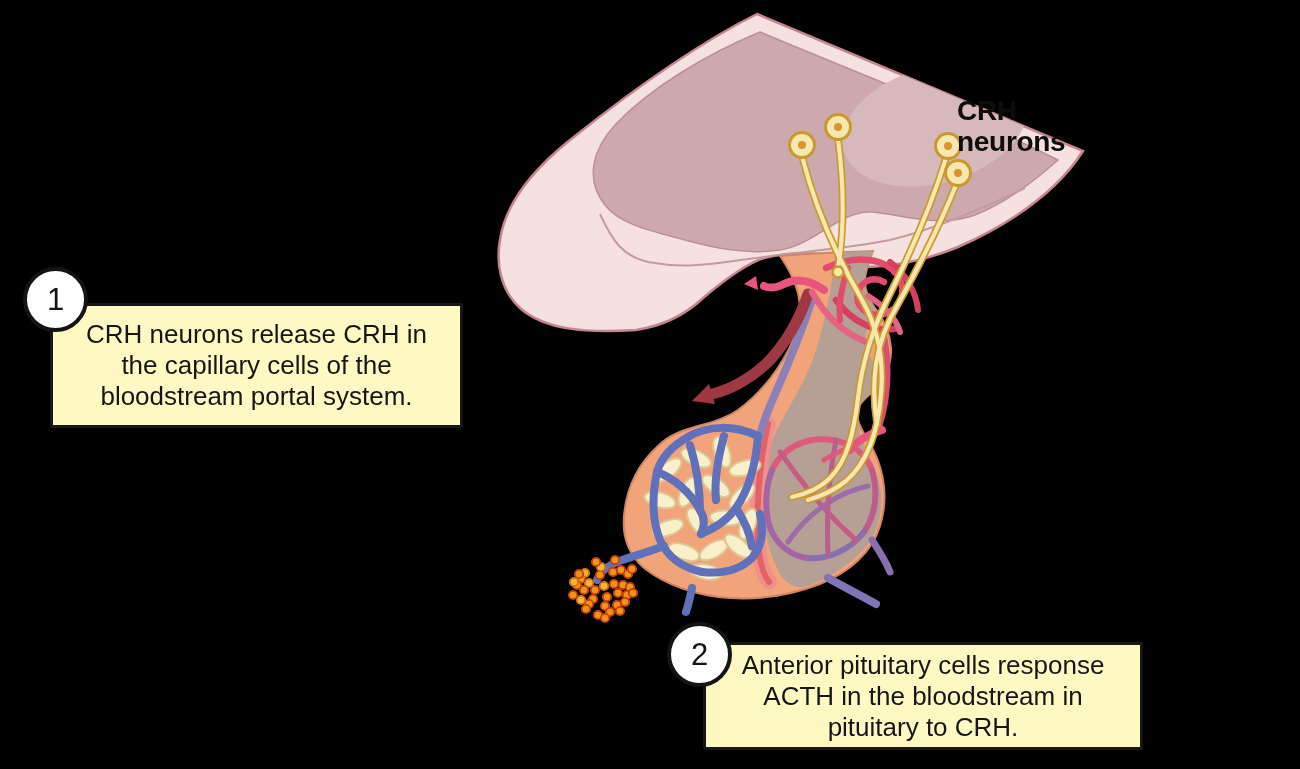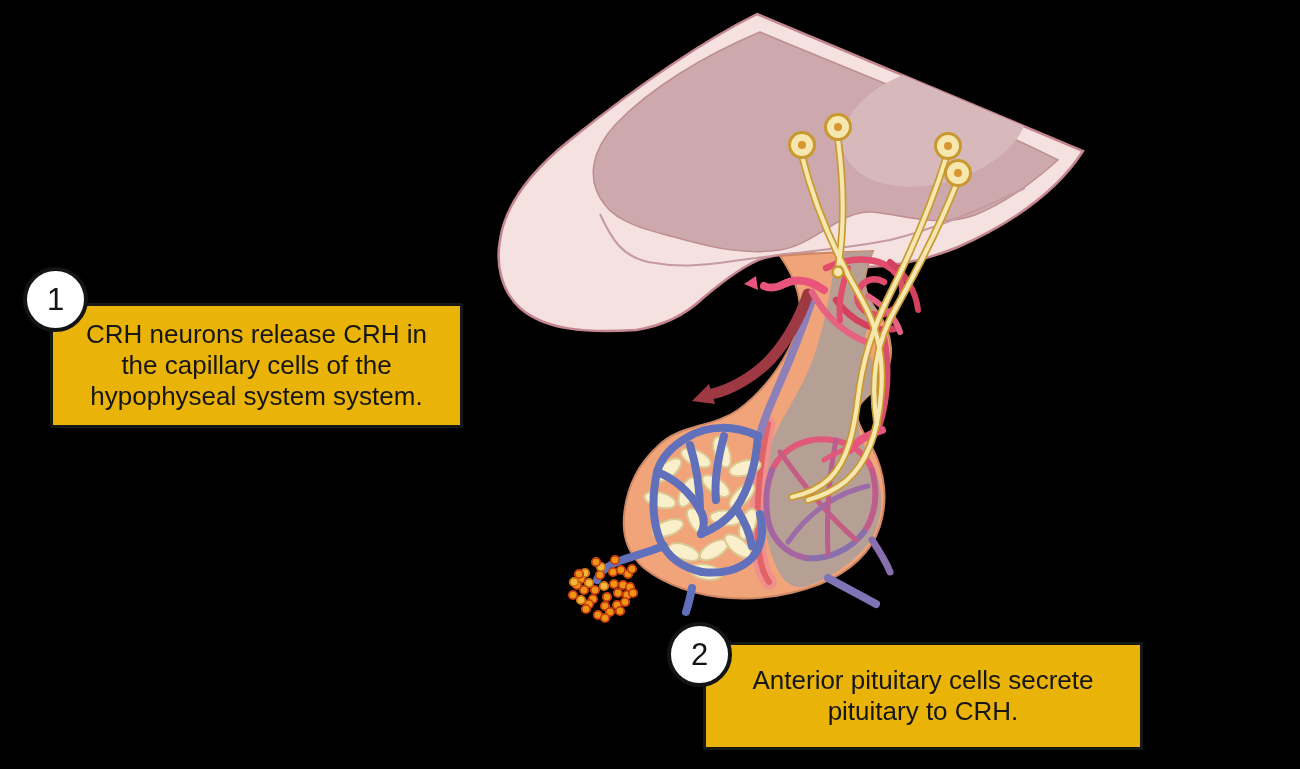--- a/index.html
+++ b/index.html
@@ -2,21 +2,21 @@
 <html><head>
 <meta charset="utf-8">
 <style>
   html,body{margin:0;padding:0;background:#000;}
   #stage{position:relative;width:1300px;height:769px;background:#000;overflow:hidden;
          font-family:"Liberation Sans",sans-serif;}
   #art{position:absolute;left:0;top:0;width:1300px;height:769px;}
   .neuron-label{position:absolute;left:957px;top:95px;color:#0d0d0d;font-weight:bold;
                 font-size:28px;line-height:31px;letter-spacing:-.3px;white-space:nowrap;}
   .neuron-label span{display:block;}
-  .callout{position:absolute;background:#eab308;border:3px solid #171717;color:#161616;
+  .callout{position:absolute;background:#fef9c3;border:3px solid #171717;color:#161616;
            font-size:26px;line-height:31px;text-align:center;display:flex;flex-direction:column;
            justify-content:center;border-radius:2px;box-sizing:border-box;z-index:3;}
   .callout span{display:block;}
   #callout-1{left:50px;top:303px;width:413px;height:125px;}
   #callout-2{left:703px;top:642px;width:440px;height:108px;}
   .badge{position:absolute;width:57px;height:57px;background:#ffffff;border:4px solid #141414;
          border-radius:50%;display:flex;align-items:center;justify-content:center;
          font-size:31px;color:#141414;z-index:4;}
   #badge-1{left:23px;top:267px;}
   #badge-2{left:667px;top:622px;}
@@ -207,31 +207,36 @@
         <circle cx="615" cy="560" r="4.2" fill="#ef9414" stroke="#c63d10" stroke-width="1.8"></circle>
         <circle cx="574" cy="582" r="4.2" fill="#f2b63c" stroke="#d2720e" stroke-width="1.8"></circle>
         <circle cx="620" cy="611" r="4.2" fill="#ef9414" stroke="#c63d10" stroke-width="1.8"></circle>
         <circle cx="586" cy="609" r="4.2" fill="#ef9414" stroke="#c63d10" stroke-width="1.8"></circle>
         <circle cx="632" cy="569" r="4.2" fill="#ef9414" stroke="#c63d10" stroke-width="1.8"></circle>
         <circle cx="605" cy="618" r="4.2" fill="#ef9414" stroke="#c63d10" stroke-width="1.8"></circle>
         <circle cx="573" cy="595" r="4.2" fill="#ef9414" stroke="#c63d10" stroke-width="1.8"></circle>
       </g>
   </svg>
 
+  <div class="neuron-label">
+    <span>CRH</span>
+    <span>neurons</span>
+  </div>
 
   <div class="callout" id="callout-1">
     <span>CRH neurons release CRH in</span>
     <span>the capillary cells of the</span>
-    <span>hypophyseal system system.</span>
+    <span>bloodstream portal system.</span>
   </div>
   <div class="badge" id="badge-1">
     <span>1</span>
   </div>
 
   <div class="callout" id="callout-2">
-    <span>Anterior pituitary cells secrete</span>
+    <span>Anterior pituitary cells response</span>
+    <span>ACTH in the bloodstream in</span>
     <span>pituitary to CRH.</span>
   </div>
   <div class="badge" id="badge-2">
     <span>2</span>
   </div>
 
 </div>
 
 </body></html>

